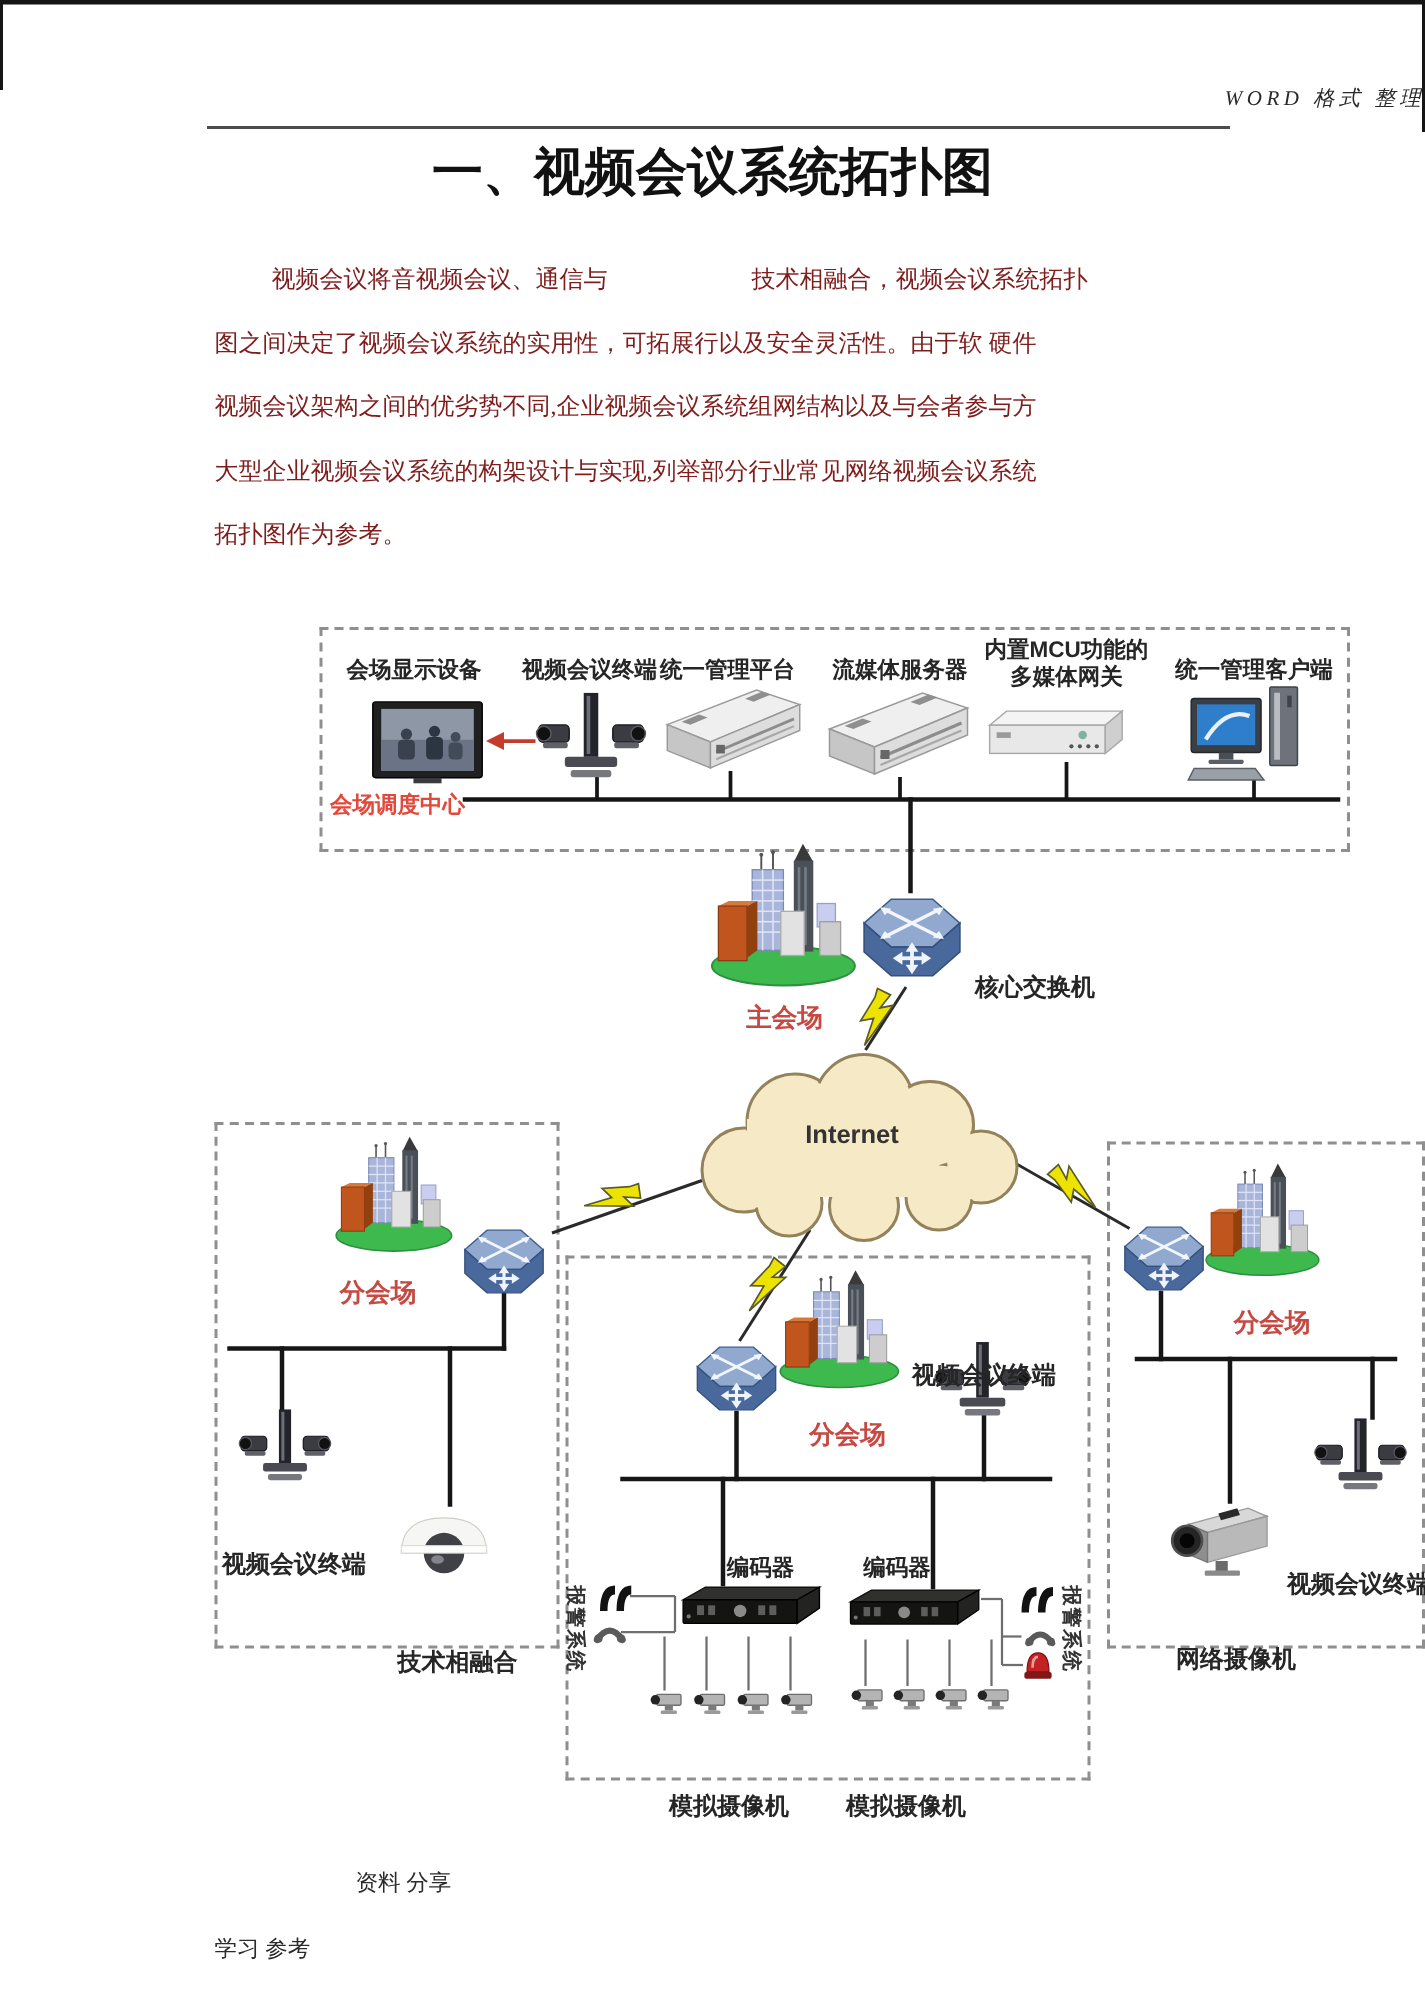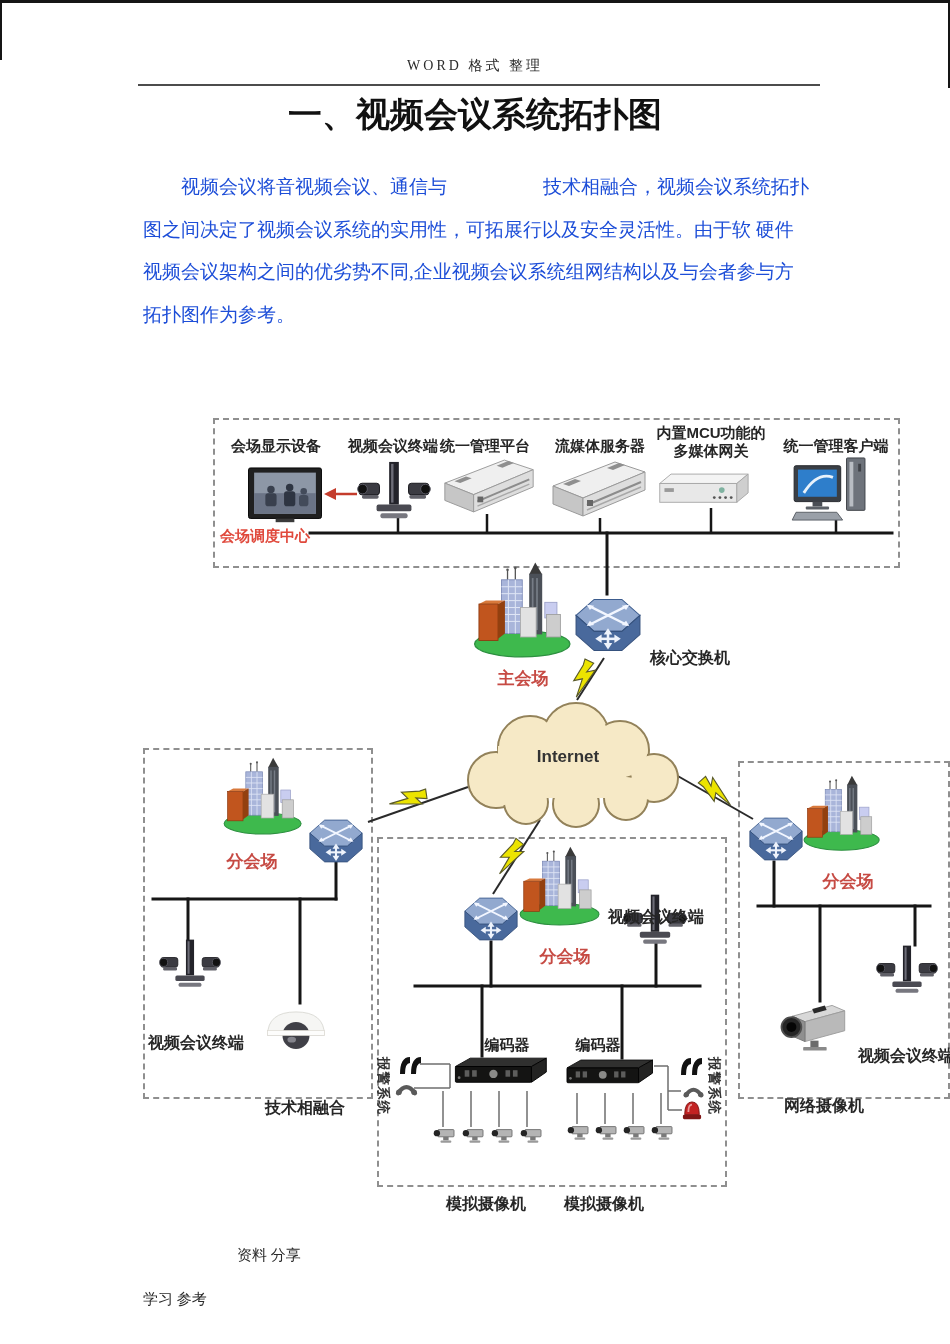--- a/index.html
+++ b/index.html
@@ -1,30 +1,30 @@
 <!DOCTYPE html>
 <html><head>
 <meta charset="utf-8">
 <style>
   html,body{margin:0;padding:0;background:#ffffff;}
   #page{position:relative;width:950px;height:1344px;background:#ffffff;overflow:hidden;
         font-family:"Liberation Serif","DejaVu Serif",serif;color:#1a1a1a;}
   
   .edge{position:absolute;background:#151515;}
   
-  #hdr{position:absolute;top:57px;left:0;width:100%;text-align:center;
-       font-size:14px;letter-spacing:3px;color:#2a2a2a;}
+  #hdr{position:absolute;top:57px;left:0;width:100%;text-align:right;
+       font-size:14px;letter-spacing:3px;color:#2a2a2a;font-style:italic;}
   #hdr-rule{position:absolute;top:84px;left:138px;width:682px;height:2px;background:#4c4c4c;}
   
   #title{position:absolute;top:92px;left:0;width:100%;text-align:center;
          font-family:"Liberation Sans","DejaVu Sans",sans-serif;
          font-size:34px;font-weight:bold;color:#111;}
   
   #para{position:absolute;top:166px;left:143px;width:690px;
-        font-size:19px;line-height:42.6px;color:#1d4ed8;}
+        font-size:16px;line-height:42.6px;color:#7f1d1d;}
   #para .gap{display:inline-block;width:96px;}
   #para .ind{display:inline-block;width:38px;}
   
   #footer{position:absolute;top:1246px;left:0;width:100%;font-size:15px;color:#2b2b2b;}
   #footer span{position:absolute;white-space:nowrap;}
   
   #diagram{position:absolute;left:0;top:410px;width:950px;height:800px;}
   .dash-box{position:absolute;border:2px dashed #8f8f8f;}
   #art{position:absolute;left:0;top:0;width:950px;height:790px;}
   .dl{position:absolute;width:140px;text-align:center;
@@ -52,20 +52,21 @@
 
   <div id="hdr">WORD 格式 整理</div>
   <div id="hdr-rule"></div>
 
   <div id="title">一、视频会议系统拓扑图</div>
 
   <div id="para">
     <div><span class="ind"></span><span>视频会议将音视频会议、通信与</span><span class="gap"></span><span>技术相融合，视频会议系统拓扑</span></div>
     <div>图之间决定了视频会议系统的实用性，可拓展行以及安全灵活性。由于软 硬件</div>
     <div>视频会议架构之间的优劣势不同,企业视频会议系统组网结构以及与会者参与方</div>
+    <div>大型企业视频会议系统的构架设计与实现,列举部分行业常见网络视频会议系统</div>
     <div>拓扑图作为参考。</div>
   </div>
 
   <div id="diagram">
 
     <div class="dash-box" style="left:213px;top:8px;width:683px;height:146px;"></div>
     <div class="dash-box" style="left:143px;top:338px;width:226px;height:347px;"></div>
     <div class="dash-box" style="left:377px;top:427px;width:346px;height:346px;"></div>
     <div class="dash-box" style="left:738px;top:351px;width:208px;height:334px;"></div>
 

